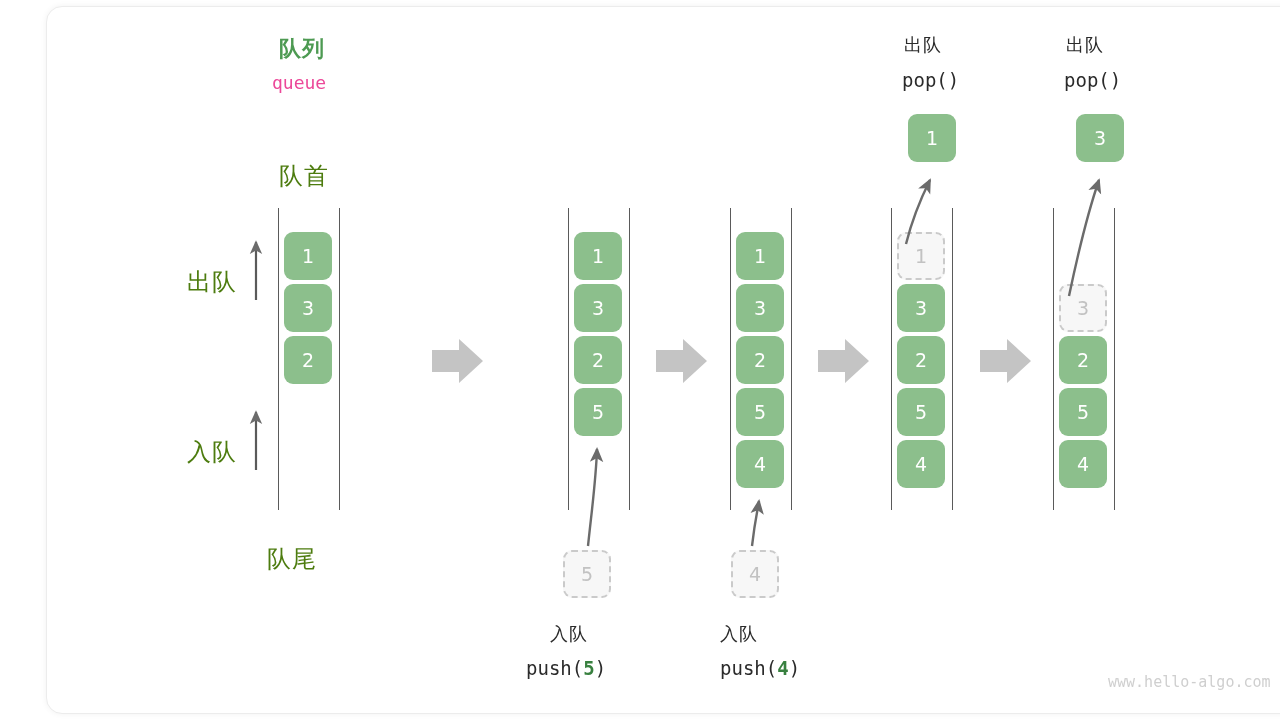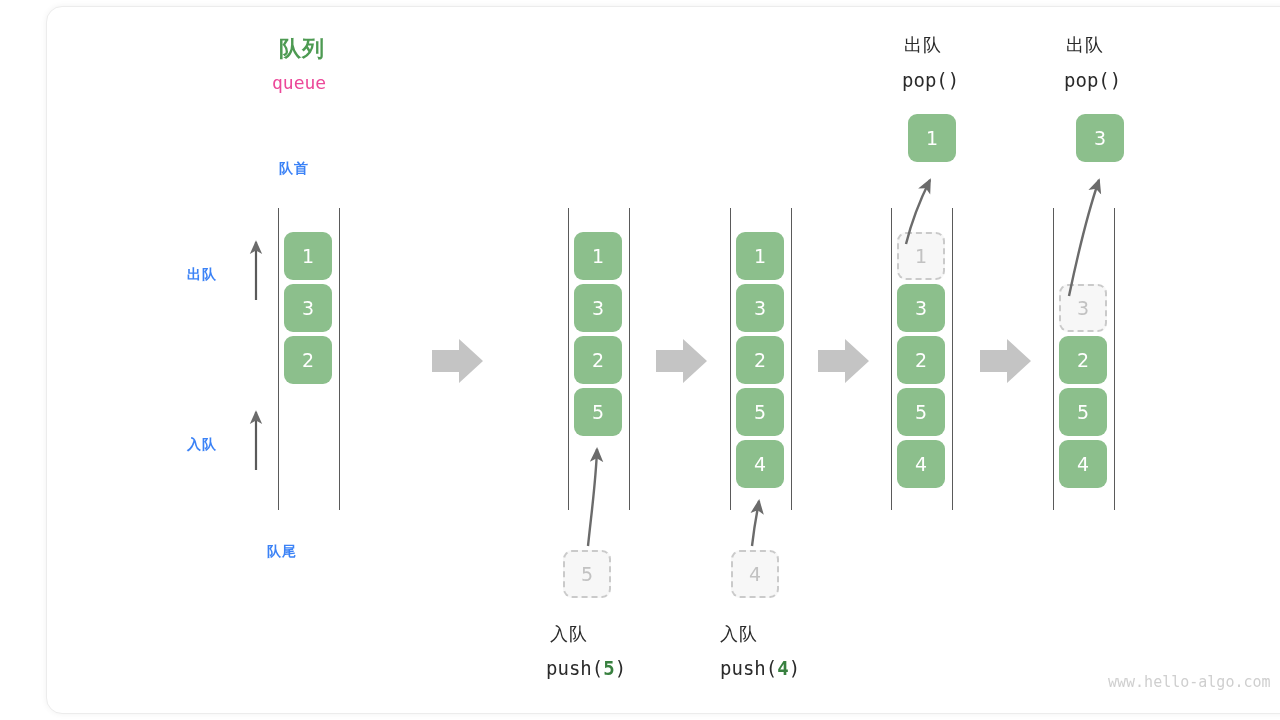--- a/index.html
+++ b/index.html
@@ -38,23 +38,23 @@
     letter-spacing:1px;
     white-space:nowrap;
   }
   .title-en{
     font-family:"DejaVu Sans Mono","Liberation Mono",monospace;
     color:#ec4899;
     font-size:18px;
     white-space:nowrap;
   }
   .lbl-bold{
-    font-weight:bold;
-    color:#3b82f6;
-    font-size:14px;
+    font-weight:normal;
+    color:#4d7c0f;
+    font-size:24px;
     letter-spacing:1px;
     white-space:nowrap;
   }
   .op-cn{
     color:#2b2b2b;
     font-size:18px;
     letter-spacing:1px;
     white-space:nowrap;
   }
   .op-code{
@@ -130,21 +130,21 @@
   <div class="rail" style="left:589px;top:208px;height:302px;"></div>
 
   <div class="cell filled abs" style="left:534px;top:232px;">1</div>
   <div class="cell filled abs" style="left:534px;top:284px;">3</div>
   <div class="cell filled abs" style="left:534px;top:336px;">2</div>
   <div class="cell filled abs" style="left:534px;top:388px;">5</div>
 
   <div class="cell ghost abs" style="left:523px;top:550px;">5</div>
 
   <div class="abs op-cn" style="left:510px;top:622px;">入队</div>
-  <div class="abs op-code" style="left:506px;top:657px;">push(<span class="arg">5</span>)</div>
+  <div class="abs op-code" style="left:486px;top:657px;">push(<span class="arg">5</span>)</div>
 
   <div class="rail" style="left:690px;top:208px;height:302px;"></div>
   <div class="rail" style="left:751px;top:208px;height:302px;"></div>
 
   <div class="cell filled abs" style="left:696px;top:232px;">1</div>
   <div class="cell filled abs" style="left:696px;top:284px;">3</div>
   <div class="cell filled abs" style="left:696px;top:336px;">2</div>
   <div class="cell filled abs" style="left:696px;top:388px;">5</div>
   <div class="cell filled abs" style="left:696px;top:440px;">4</div>
 

